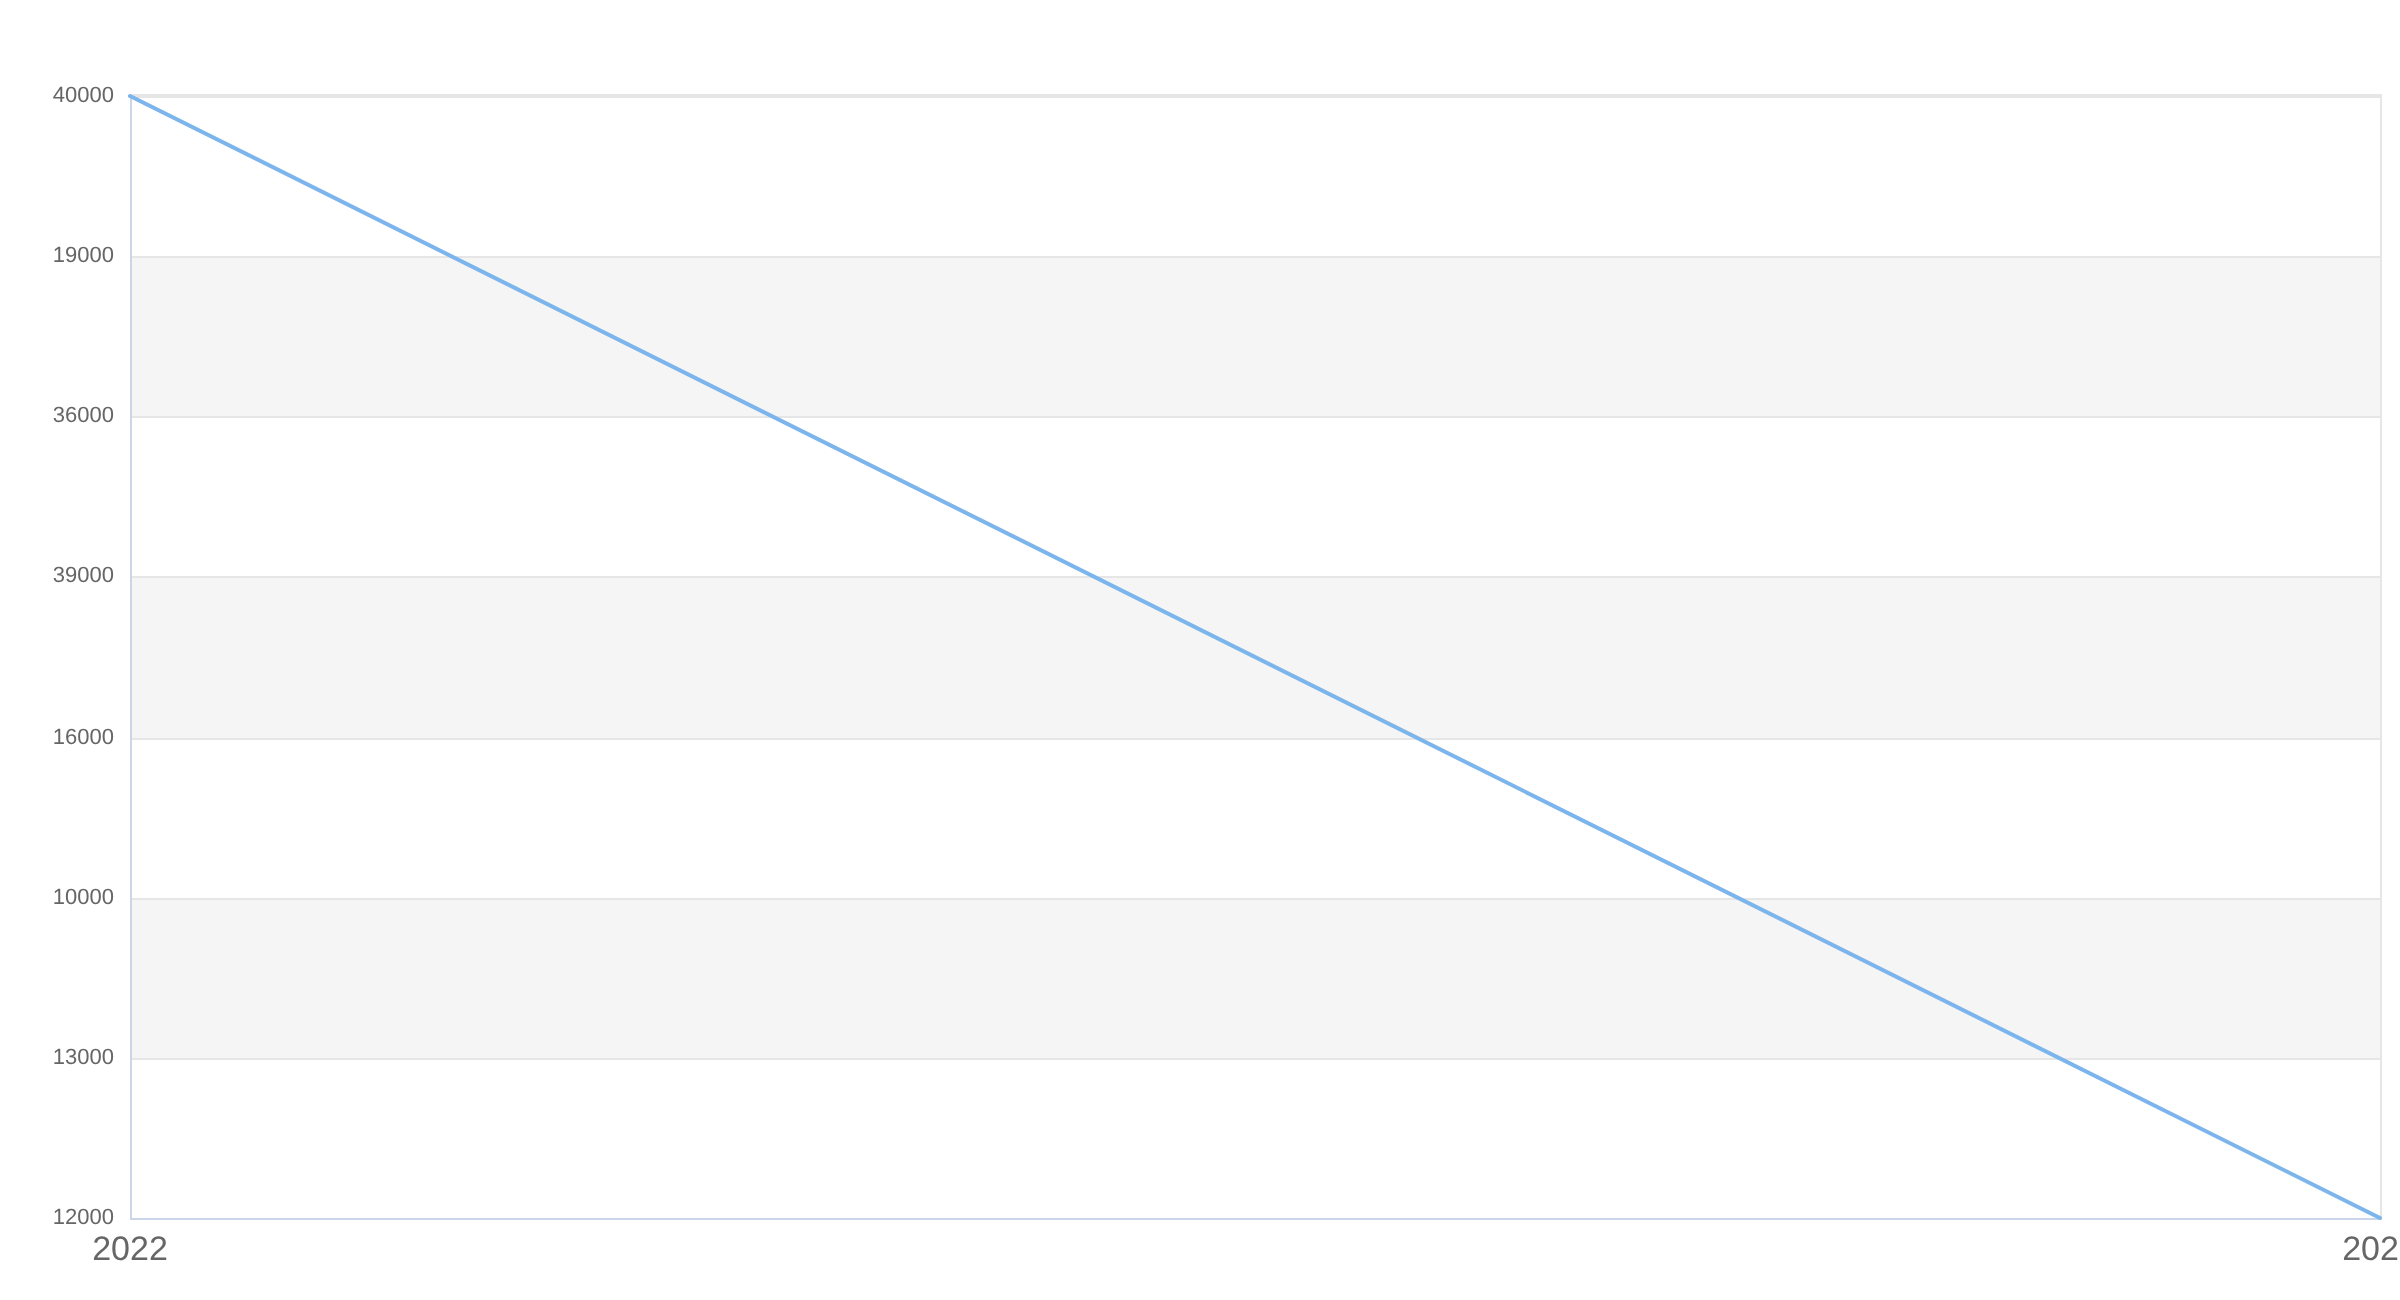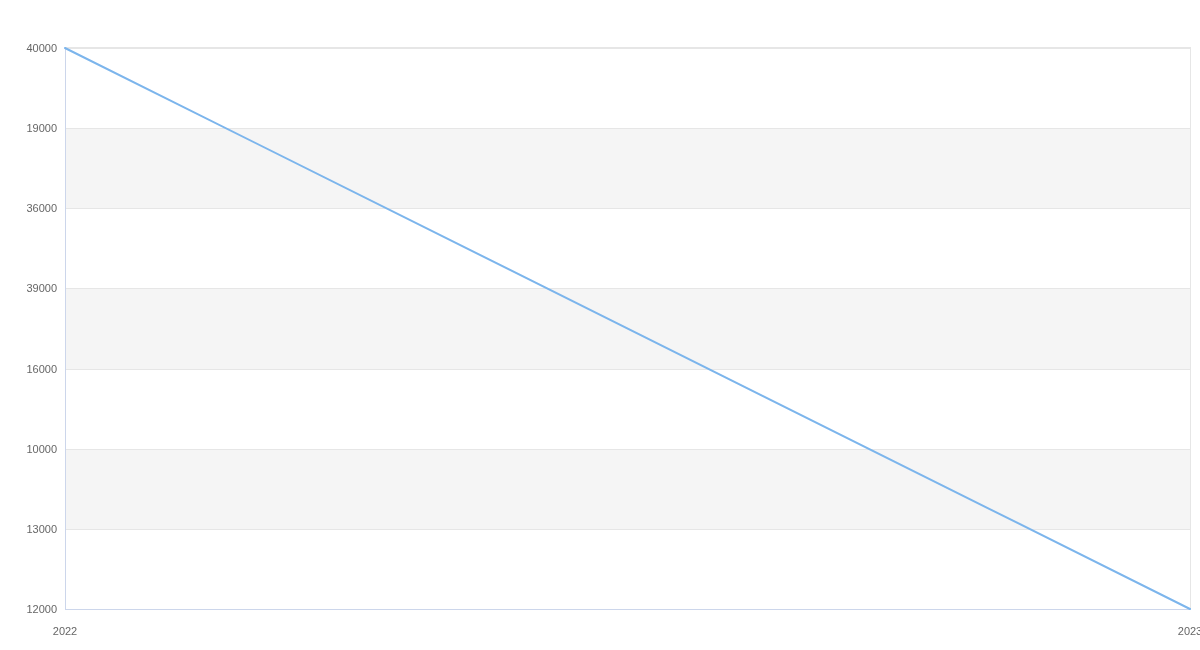--- a/index.html
+++ b/index.html
@@ -59,24 +59,24 @@
     right: 100%;
     margin-right: 8px;
     transform: translateY(-50%);
     color: #666666;
     font-size: 11px;
     white-space: nowrap;
   }
   .x-tick-label {
     position: absolute;
     top: 100%;
-    margin-top: 16px;
+    margin-top: 6px;
     transform: translateX(-50%);
     color: #666666;
-    font-size: 11px;
+    font-size: 17px;
     white-space: nowrap;
   }
   svg.line-layer {
     position: absolute;
     left: 0;
     top: 0;
     overflow: visible;
   }
 </style>
 </head>

